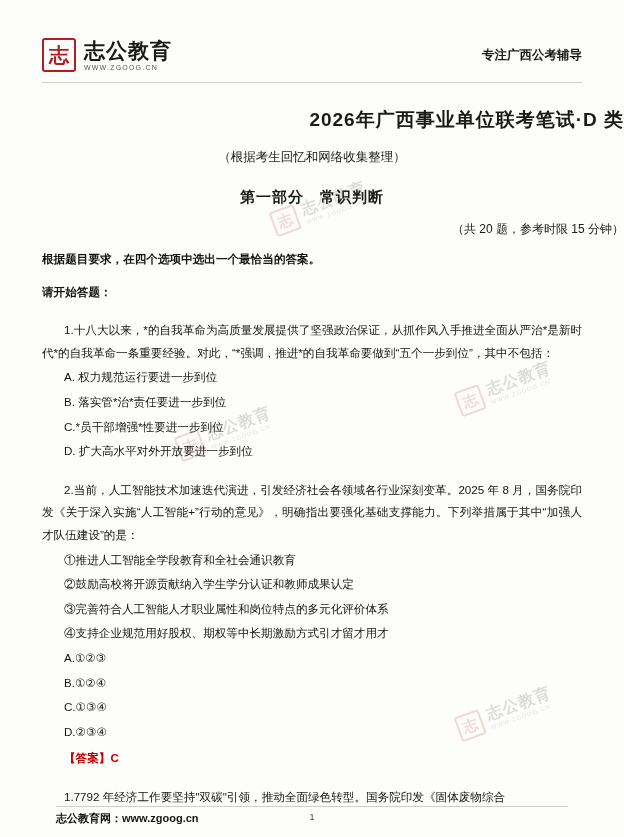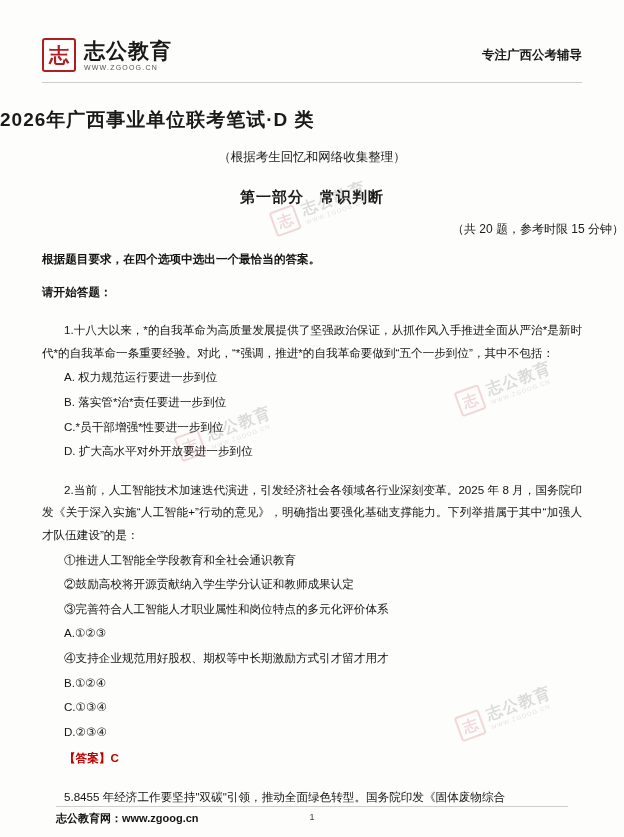--- a/index.html
+++ b/index.html
@@ -79,21 +79,21 @@
     color: #1a1a1a;
     font-weight: bold;
   }
   .header-rule {
     margin: 10px 42px 0 42px;
     border-bottom: 1px solid #cfcfcf;
   }
 
   
   .doc-title {
-    text-align: left;
+    text-align: right;
     font-family: "Liberation Sans", sans-serif;
     font-size: 19px;
     font-weight: bold;
     margin-top: 24px;
     letter-spacing: 1px;
   }
   .doc-subtitle {
     text-align: center;
     font-family: Liberation Serif, serif;
     font-size: 12.5px;
@@ -300,28 +300,28 @@
     <div class="qtext">1.十八大以来，*的自我革命为高质量发展提供了坚强政治保证，从抓作风入手推进全面从严治*是新时代*的自我革命一条重要经验。对此，“*强调，推进*的自我革命要做到“五个一步到位”，其中不包括：</div>
     <div class="option">A. 权力规范运行要进一步到位</div>
     <div class="option">B. 落实管*治*责任要进一步到位</div>
     <div class="option">C.*员干部增强*性要进一步到位</div>
     <div class="option">D. 扩大高水平对外开放要进一步到位</div>
 
     <div class="qtext">2.当前，人工智能技术加速迭代演进，引发经济社会各领域各行业深刻变革。2025 年 8 月，国务院印发《关于深入实施“人工智能+”行动的意见》，明确指出要强化基础支撑能力。下列举措属于其中“加强人才队伍建设”的是：</div>
     <div class="option">①推进人工智能全学段教育和全社会通识教育</div>
     <div class="option">②鼓励高校将开源贡献纳入学生学分认证和教师成果认定</div>
     <div class="option">③完善符合人工智能人才职业属性和岗位特点的多元化评价体系</div>
+    <div class="option">④支持企业规范用好股权、期权等中长期激励方式引才留才用才</div>
     <div class="option">A.①②③</div>
-    <div class="option">④支持企业规范用好股权、期权等中长期激励方式引才留才用才</div>
     <div class="option">B.①②④</div>
     <div class="option">C.①③④</div>
     <div class="option">D.②③④</div>
     <div class="answer"><span>【答案】</span><span>C</span></div>
 
-    <div class="qtext">5.8455 年经济工作要坚持"双碳"引领，推动全面绿色转型。国务院印发《固体废物综合</div>
+    <div class="qtext">1.7792 年经济工作要坚持"双碳"引领，推动全面绿色转型。国务院印发《固体废物综合</div>
 
   </div>
 
   <div class="footer">
     <div class="footer-rule"></div>
     <div class="footer-row">
       <div class="footer-left">志公教育网：www.zgoog.cn</div>
       <div class="footer-center">1</div>
     </div>
   </div>

